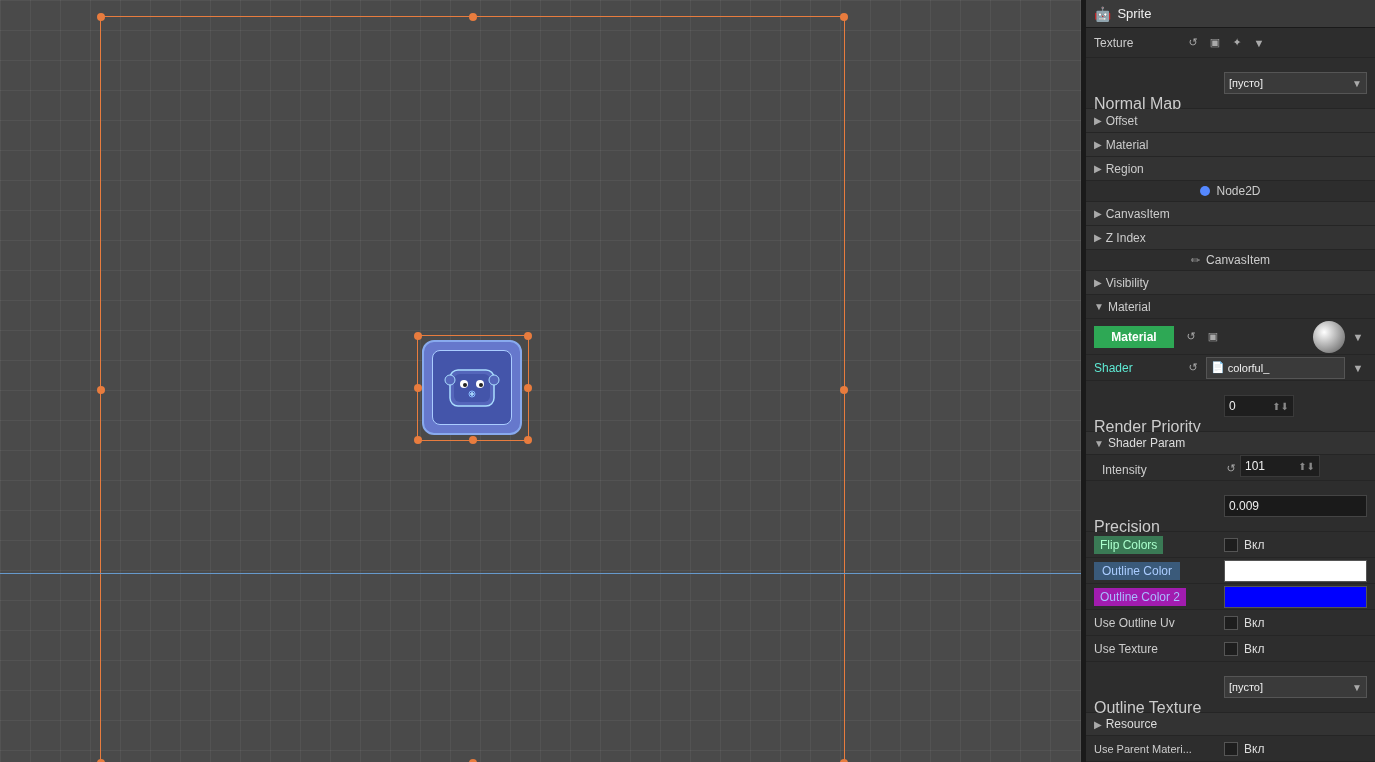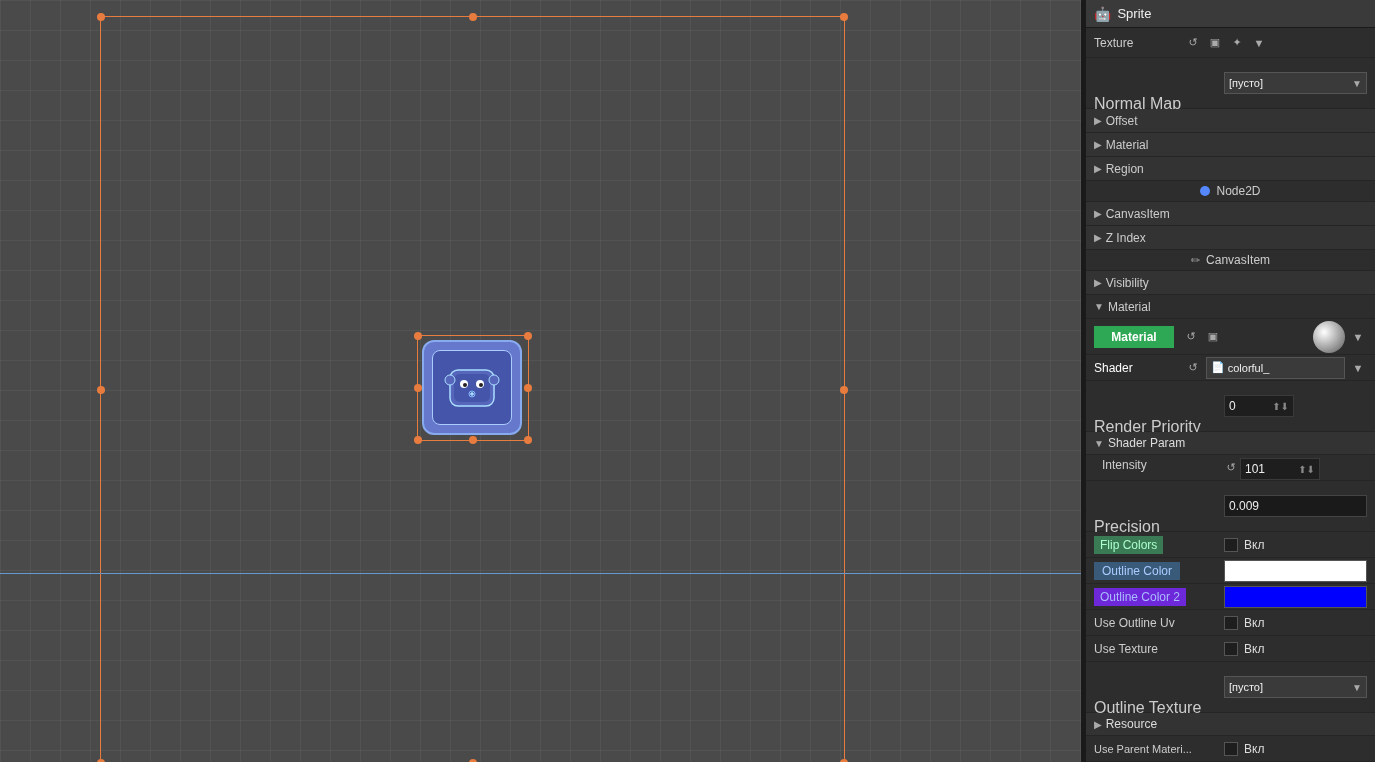--- a/index.html
+++ b/index.html
@@ -269,21 +269,21 @@
     .shader-row {
       display: flex;
       align-items: center;
       padding: 4px 8px;
       min-height: 26px;
       border-bottom: 1px solid #252525;
     }
 
     .shader-label {
       flex: 0 0 90px;
-      color: #ffffff;
+      color: #5eead4;
     }
 
     .shader-value {
       flex: 1;
       display: flex;
       align-items: center;
       gap: 4px;
     }
 
     .shader-name {
@@ -393,21 +393,21 @@
       display: inline-block;
     }
 
     .pencil-icon {
       color: #aaa;
       font-size: 11px;
     }
 
     .intensity-row {
       display: flex;
-      align-items: flex-start;
+      align-items: flex-end;
       padding: 3px 8px 3px 16px;
       min-height: 26px;
       border-bottom: 1px solid #252525;
     }
 
     .intensity-label {
       flex: 0 0 120px;
       color: #ccc;
     }
 
@@ -433,21 +433,21 @@
       padding: 2px 8px;
       font-size: 12px;
       display: inline-block;
     }
 
     .outline-color2-label {
       flex: 0 0 130px;
     }
 
     .outline-color2-colored-label {
-      background: #6d28d9;
+      background: #a21caf;
       color: #aabbff;
       padding: 2px 6px;
       font-size: 12px;
       display: inline-block;
     }
 
     .resource-section {
       display: flex;
       align-items: center;
       padding: 4px 8px;

